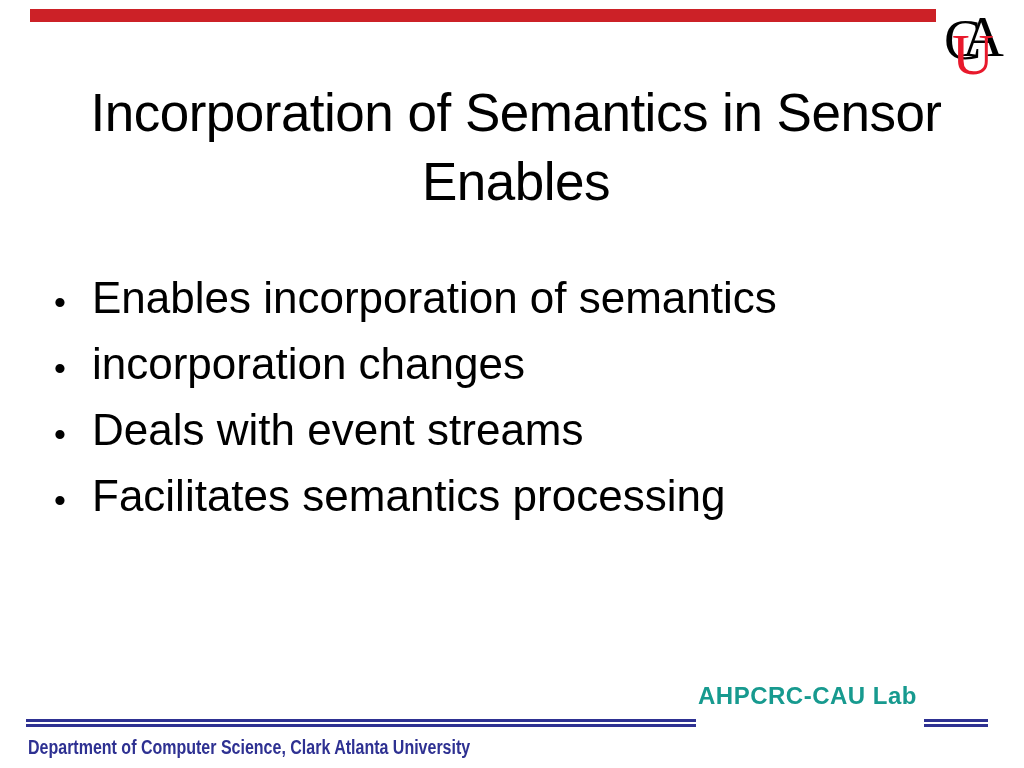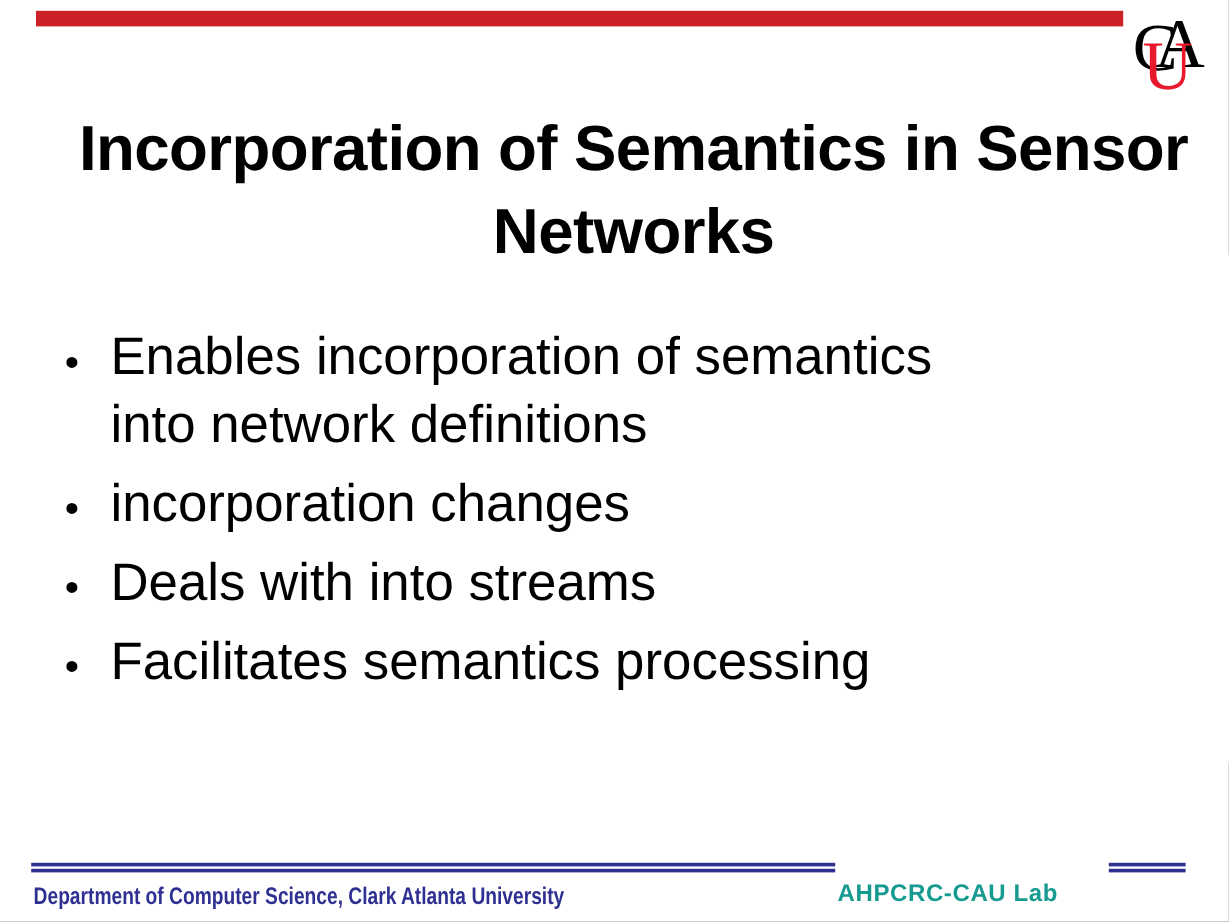--- a/index.html
+++ b/index.html
@@ -38,24 +38,24 @@
   .logo-c { left: 4px;  top: 8px;  font-size: 56px; color: var(--ink); z-index: 1; }
   .logo-a { left: 22px; top: 4px;  font-size: 58px; color: var(--ink); z-index: 2; }
   .logo-u { left: 12px; top: 22px; font-size: 58px; color: var(--logo_red); z-index: 3; }
 
   
   .title {
     position: absolute;
     left: 20px;
     top: 74px;
     width: 984px;
-    margin: 16px;
+    margin: 4px;
     text-align: center;
     font-size: 53px;
-    font-weight: 700;
+    font-weight: 400;
     letter-spacing: -0.5px;
     line-height: 69px;
     color: var(--ink);
   }
   .title-line { display: block; }
 
   
   .bullets {
     position: absolute;
     left: 52px;
@@ -90,22 +90,22 @@
     height: 2px;
     border-top: 3px solid var(--navy);
     border-bottom: 3px solid var(--navy);
     background: var(--background, #fff);
   }
   .rule-left  { left: 26px;  width: 670px; }
   .rule-right { left: 924px; width: 64px;  }
   .lab {
     position: absolute;
     left: 698px;
-    top: 735px;
-    font-size: 20px;
+    top: 684px;
+    font-size: 24px;
     font-weight: 700;
     letter-spacing: 0.5px;
     line-height: 1;
     color: var(--teal);
     white-space: nowrap;
   }
   .dept {
     position: absolute;
     left: 28px;
     top: 737px;
@@ -126,36 +126,35 @@
   <div class="top-bar"></div>
 
   <div class="logo">
     <span class="logo-c">C</span>
     <span class="logo-a">A</span>
     <span class="logo-u">U</span>
   </div>
 
   <h1 class="title">
     <span class="title-line">Incorporation of Semantics in Sensor</span>
-    <span class="title-line">Networks</span>
+    <span class="title-line">Enables</span>
   </h1>
 
   <ul class="bullets">
     <li>
       <span class="dot">•</span>
       <span class="bl">Enables incorporation of semantics</span>
-      <span class="bl">into network definitions</span>
     </li>
     <li>
       <span class="dot">•</span>
       <span class="bl">incorporation changes</span>
     </li>
     <li>
       <span class="dot">•</span>
-      <span class="bl">Deals with into streams</span>
+      <span class="bl">Deals with event streams</span>
     </li>
     <li>
       <span class="dot">•</span>
       <span class="bl">Facilitates semantics processing</span>
     </li>
   </ul>
 
   <div class="rule rule-left"></div>
   <div class="lab">AHPCRC-CAU Lab</div>
   <div class="rule rule-right"></div>

